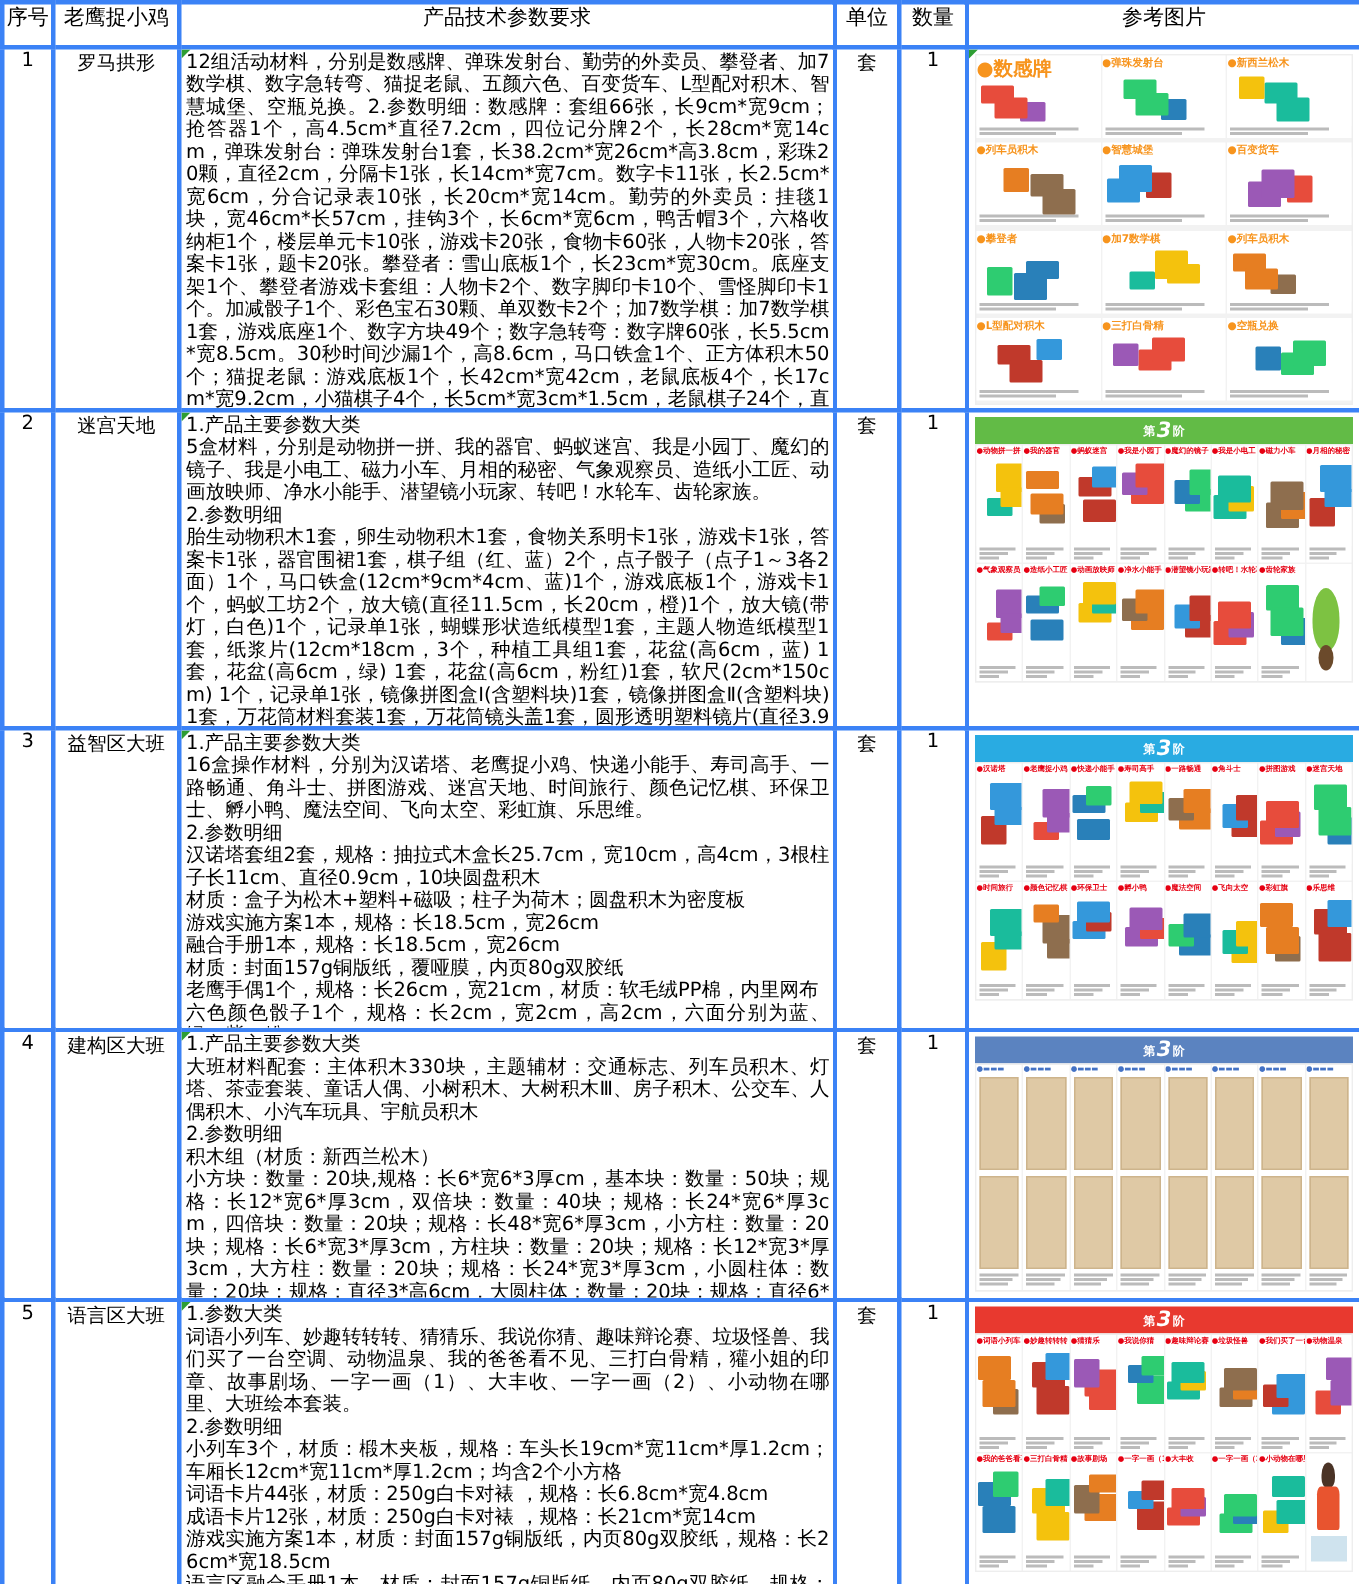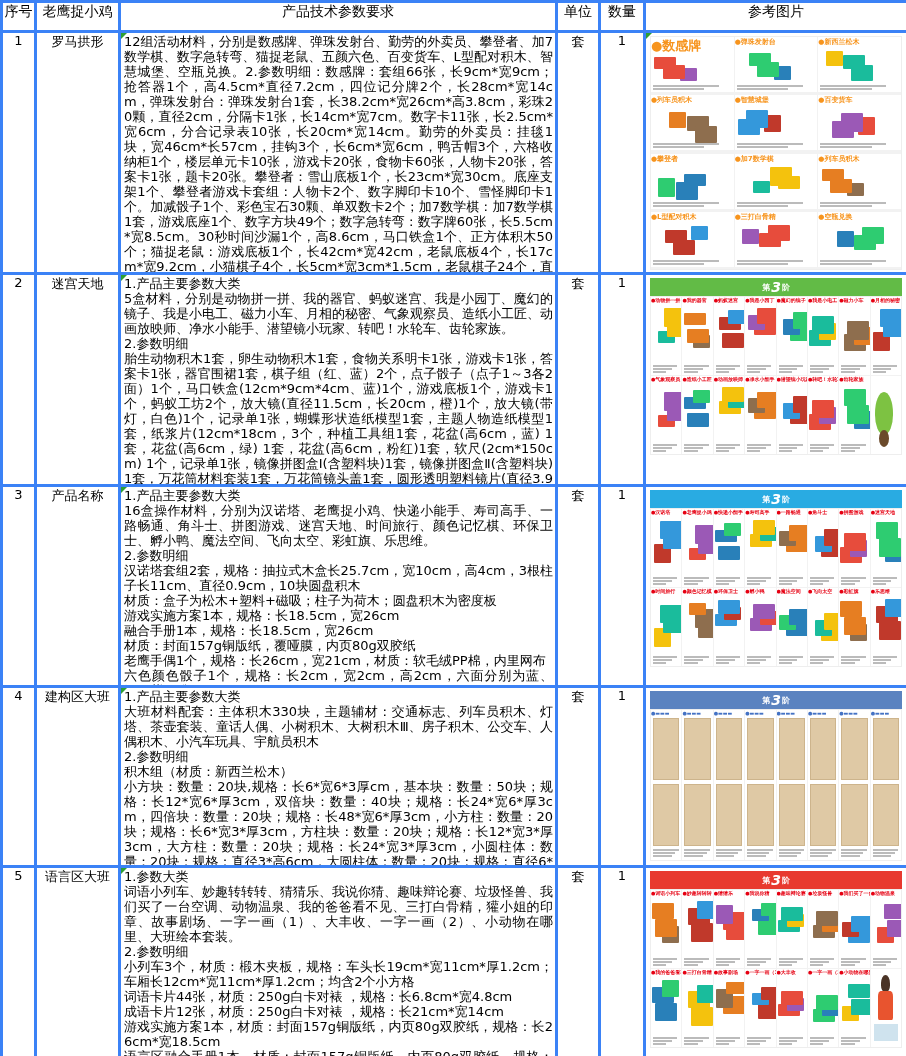--- a/index.html
+++ b/index.html
@@ -406,21 +406,21 @@
                 </div>
                 <div class="pcard" style="height: 78px; position: relative;">
                   <div class="mascot"></div>
                 </div>
               </div>
             </div>
           </td>
         </tr>
         <tr style="height: 199px;">
           <td class="c-no">3</td>
-          <td class="c-name">产品名称</td>
+          <td class="c-name">益智区大班</td>
           <td class="c-spec">
             <div class="flag"></div>
             <div class="spec-text" style="height: 197px;">1.产品主要参数大类
 16盒操作材料，分别为汉诺塔、老鹰捉小鸡、快递小能手、寿司高手、一路畅通、角斗士、拼图游戏、迷宫天地、时间旅行、颜色记忆棋、环保卫士、孵小鸭、魔法空间、飞向太空、彩虹旗、乐思维。
 2.参数明细
 汉诺塔套组2套，规格：抽拉式木盒长25.7cm，宽10cm，高4cm，3根柱子长11cm、直径0.9cm，10块圆盘积木
 材质：盒子为松木+塑料+磁吸；柱子为荷木；圆盘积木为密度板
 游戏实施方案1本，规格：长18.5cm，宽26cm
 融合手册1本，规格：长18.5cm，宽26cm
 材质：封面157g铜版纸，覆哑膜，内页80g双胶纸

